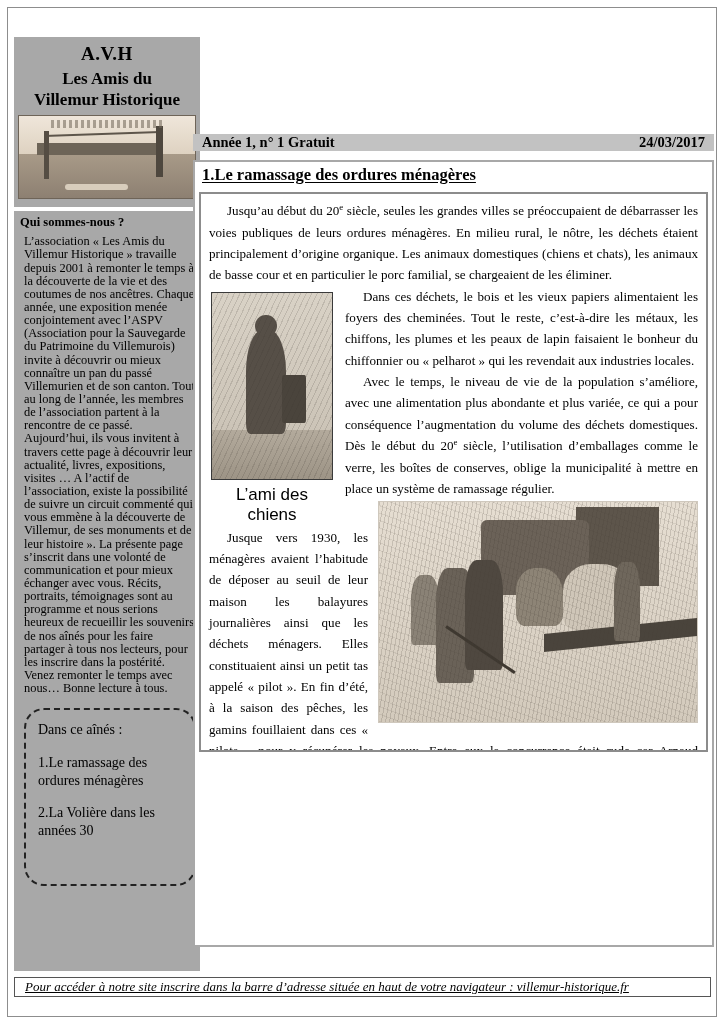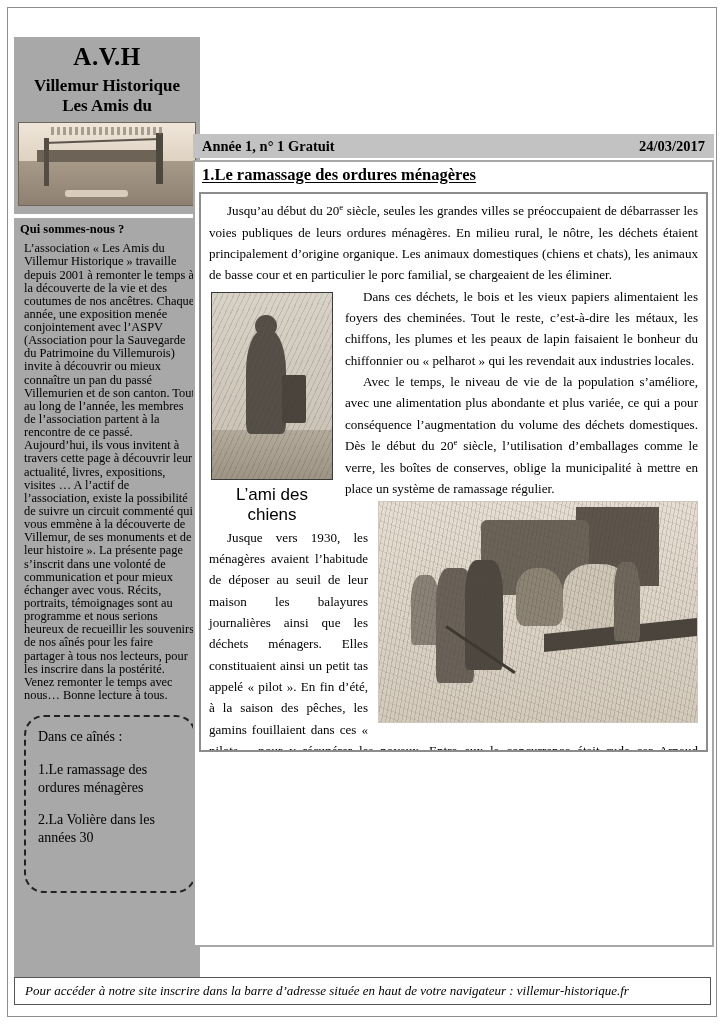--- a/index.html
+++ b/index.html
@@ -42,21 +42,21 @@
   }
   .avh-box {
     background: #a8a8a8;
     padding: 6px 4px 8px 4px;
     text-align: center;
     box-sizing: border-box;
     width: 186px;
   }
   .avh-title {
     font-family: "Liberation Serif", serif;
-    font-size: 25px;
+    font-size: 19px;
     font-weight: bold;
     letter-spacing: 0.5px;
     line-height: 1.15;
     margin: 0 0 4px 0;
   }
   .avh-sub {
     font-size: 17px;
     font-weight: bold;
     line-height: 1.22;
     margin: 0;
@@ -154,21 +154,21 @@
     font-size: 37px;
     font-weight: bold;
     font-family: "Liberation Serif", serif;
     letter-spacing: 0px;
   }
 
   
   .issue-bar {
     position: absolute;
     left: 193px; top: 134px;
-    width: 521px; height: 24px;
+    width: 521px; height: 17px;
     background: #c2c2c2;
     display: flex;
     align-items: center;
     justify-content: space-between;
     padding: 0 9px;
     box-sizing: border-box;
     font-size: 14.5px;
     font-weight: bold;
   }
 
@@ -250,26 +250,27 @@
   
   .footer-gray {
     position: absolute;
     left: 14px; top: 945px;
     width: 186px; height: 17px;
     background: #a8a8a8;
   }
   .footer-box {
     position: absolute;
     left: 14px; top: 977px;
-    width: 697px; height: 28px;
+    width: 697px; height: 20px;
     border: 1px solid #555;
     box-sizing: border-box;
     display: flex;
     align-items: center;
     padding-left: 10px;
+    text-decoration: underline;
   }
   .footer-text {
     font-size: 13px;
     font-style: italic;
   }
 
   
   .pc-sky { position:absolute; left:0; top:0; width:100%; height:46%;
     background: linear-gradient(#efe6da, #ded2c1); }
   .pc-water { position:absolute; left:0; top:46%; width:100%; height:54%;
@@ -326,22 +327,22 @@
 <body>
 
 <div class="page">
 
   <div class="page-border"></div>
 
   <div class="sidebar">
 
     <div class="avh-box">
       <div class="avh-title">A.V.H</div>
+      <div class="avh-sub">Les Amis du</div>
       <div class="avh-sub">Villemur Historique</div>
-      <div class="avh-sub">Les Amis du</div>
       <div class="sidebar-photo">
         <div class="pc-sky"></div>
         <div class="pc-water"></div>
         <div class="pc-town"></div>
         <div class="pc-cable"></div>
         <div class="pc-pylon-a"></div>
         <div class="pc-pylon-b"></div>
         <div class="pc-boat"></div>
         <div class="pc-caption"></div>
       </div>

